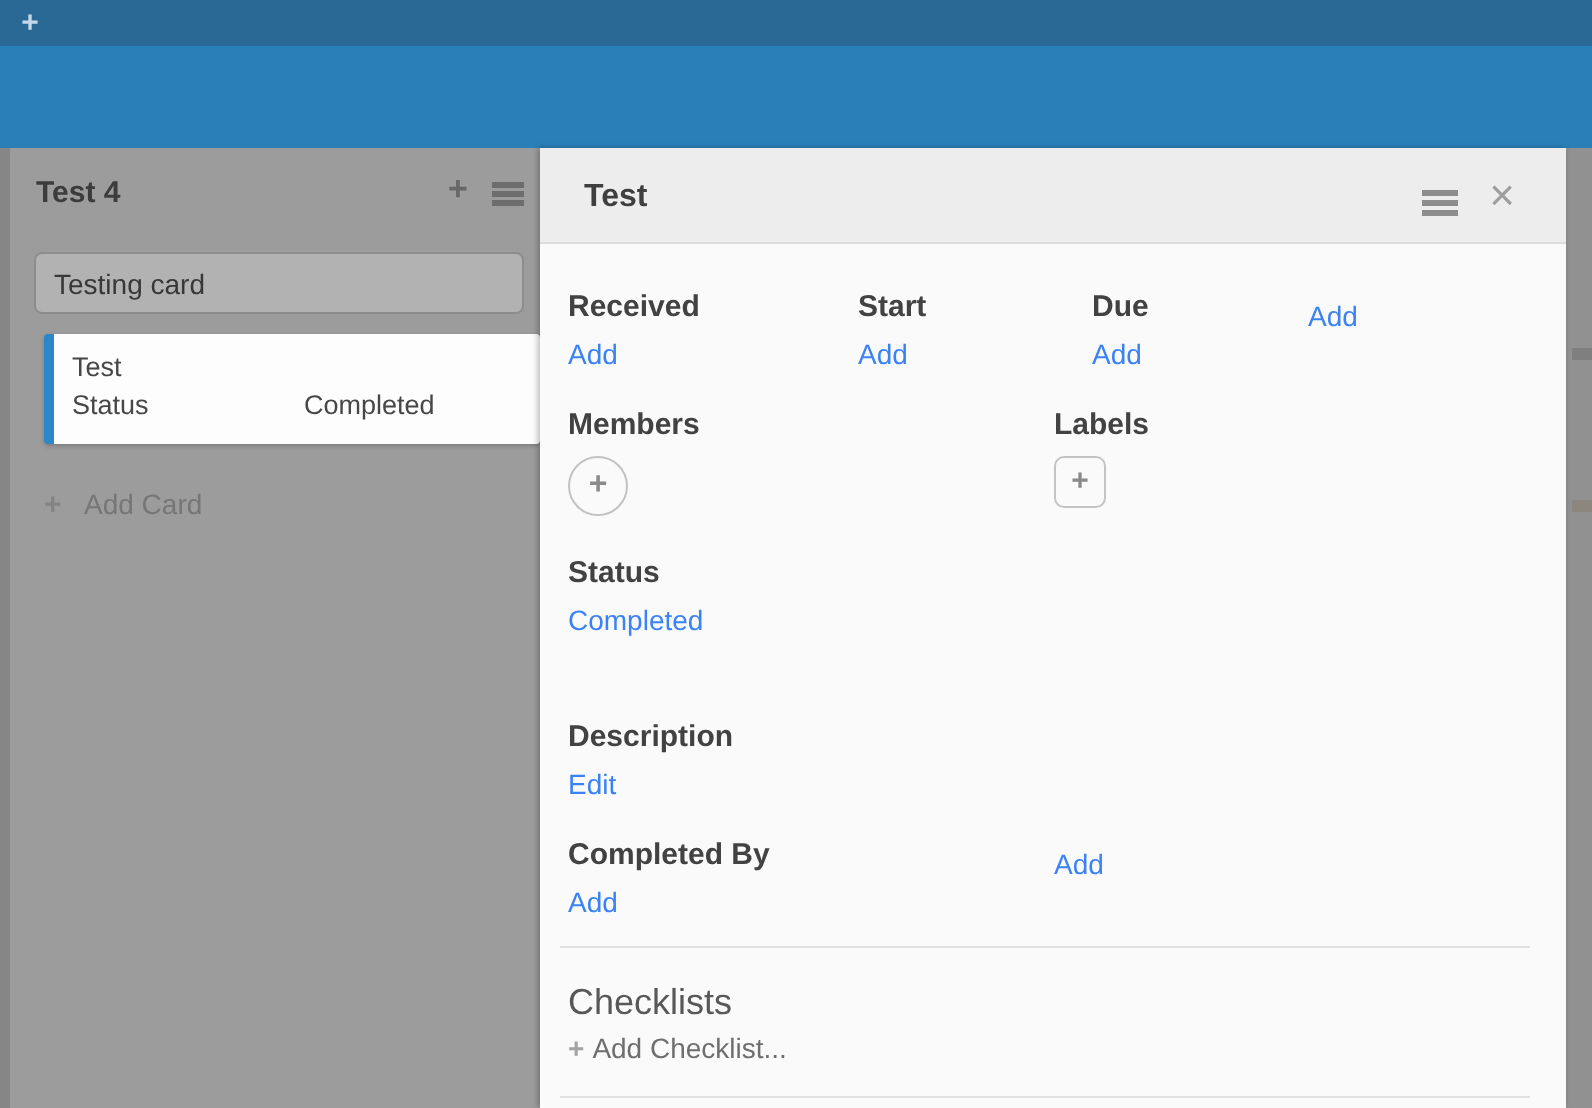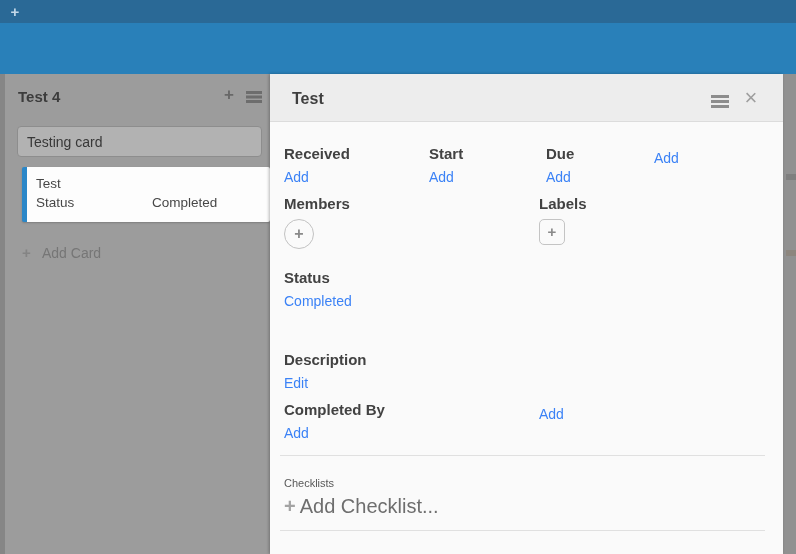--- a/index.html
+++ b/index.html
@@ -55,35 +55,35 @@
 
   .panel-body { padding:22px 18px 0 14px; }
   .f-head { font-size:15px; font-weight:bold; color:#424242; line-height:19px; }
   .muted { font-size:14px; color:#3b82f6; line-height:18px; margin-top:5px; }
   .muted.link { cursor:pointer; }
 
   .dates-row { display:flex; }
   .dates-row .dc0 { width:145px; } .dates-row .dc1 { width:117px; }
   .dates-row .dc2 { width:108px; } .dates-row .dc3 { flex:1; }
 
-  .two-col { display:flex; margin-top:8px;gap:12px; }
+  .two-col { display:flex; margin-top:17px; }
   .two-col .c0 { width:243px; } .two-col .c1 { flex:1; }
 
   .btn-row { margin-top:6px; }
   .member-add-btn { width:30px; height:30px; border:1.5px solid #c2c2c2; border-radius:50%;
     color:#8a8a8a; font-size:16px; font-weight:bold; line-height:27px; text-align:center; cursor:pointer; }
   .label-add-btn { width:26px; height:26px; border:1.5px solid #c4c4c4; border-radius:5px;
     color:#8a8a8a; font-size:15px; font-weight:bold; line-height:23px; text-align:center; cursor:pointer; }
 
   .status-block { margin-top:19px; }
   .desc-block { margin-top:40px; }
   .divider { height:0; border-top:1px solid #e0e0e0; margin:13px 0 0 -4px; }
   .checklists-block { margin-top:18px; }
-  .checklists-title { font-size:11px; color:#585858; line-height:19px; }
-  .add-checklist { margin-top:4px; font-size:20px; color:#6e6e6e; line-height:18px; cursor:pointer; }
+  .checklists-title { font-size:18px; color:#585858; line-height:19px; }
+  .add-checklist { margin-top:4px; font-size:14px; color:#6e6e6e; line-height:18px; cursor:pointer; }
   .add-checklist .plus { color:#a3a3a3; font-weight:bold; margin-right:4px; }
   .divider2 { height:0; border-top:1px solid #e0e0e0; margin:15px 0 0 -4px; }
 
   
   .frag1 { position:absolute; left:786px; top:100px; width:10px; height:6px; background:#7f7f7f; }
   .frag2 { position:absolute; left:786px; top:176px; width:10px; height:6px; background:#8d867e; }
 </style>
 </head>
 <body>
 

